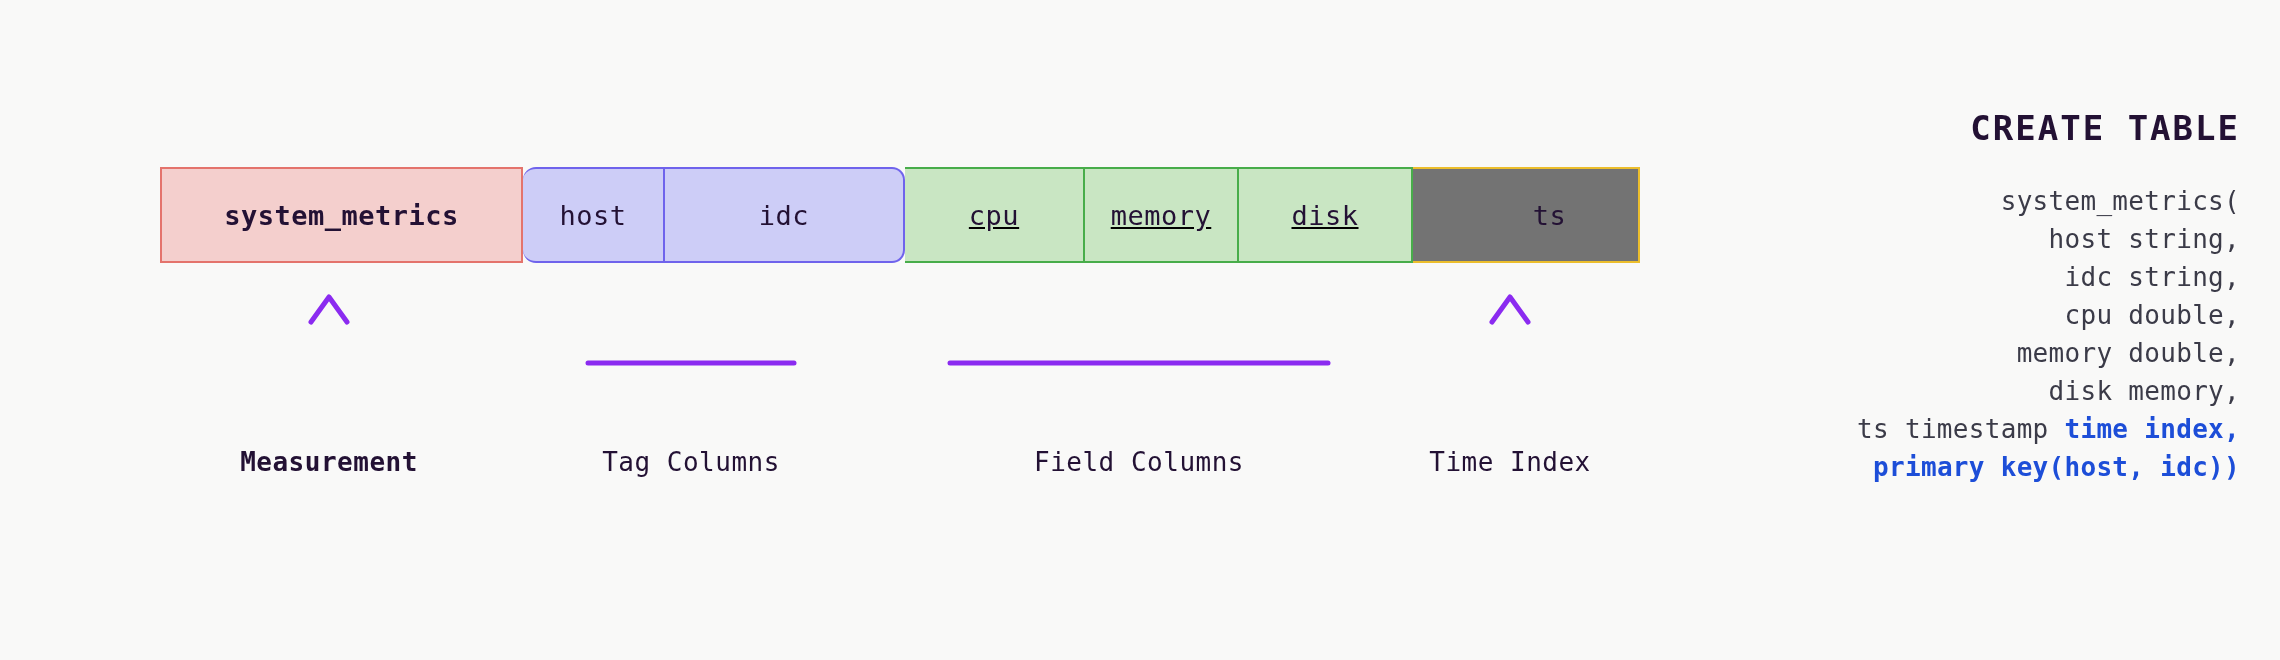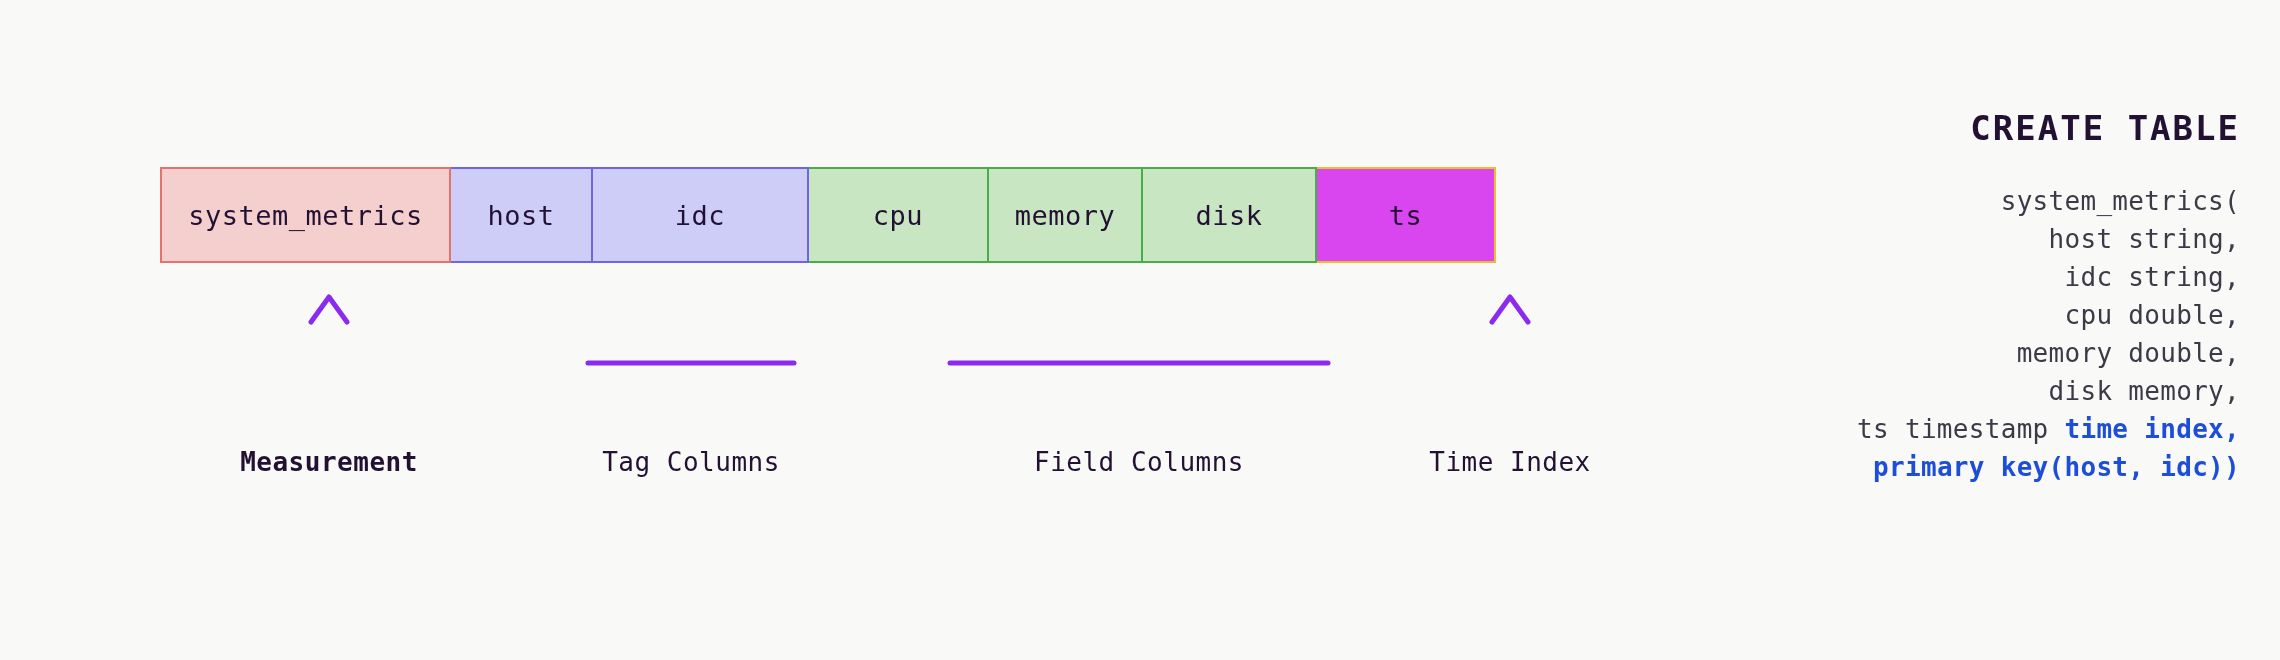--- a/index.html
+++ b/index.html
@@ -35,47 +35,50 @@
     border: 2px solid #000;
   }
   .group.measurement {
     background: #f4cfcd;
     border-color: #e4736c;
   }
   .group.tags {
     background: #cdcdf7;
     border-color: #6f63ec;
     border-left-width: 0;
+    border-radius: 13px;
   }
   .group.fields {
     background: #c9e6c3;
     border-color: #48ad4a;
     border-left-width: 0;
+    text-decoration: underline;
   }
   .group.timeindex {
-    background: #d946ef;
+    background: #737373;
     border-color: #ecbe2c;
     border-left-width: 0;
+    padding-left: 48px;
   }
   .cell {
     box-sizing: border-box;
     display: flex;
     align-items: center;
     justify-content: center;
     font-size: 27px;
     color: #231134;
     letter-spacing: 0.5px;
     white-space: nowrap;
   }
   .group.tags .cell + .cell { border-left: 2px solid #6f63ec; }
   .group.fields .cell + .cell { border-left: 2px solid #48ad4a; }
 
-  .cell.c-measurement { width: 287px; }
+  .cell.c-measurement { width: 359px; font-weight: bold; }
   .cell.c-host { width: 140px; }
-  .cell.c-idc   { width: 216px; }
+  .cell.c-idc   { width: 240px; }
   .cell.c-cpu    { width: 178px; }
   .cell.c-memory { width: 154px; }
   .cell.c-disk   { width: 174px; }
   .cell.c-ts     { width: 177px; }
   .annot-label {
     position: absolute;
     top: 447px;
     font-size: 26px;
     color: #231134;
     letter-spacing: 0.5px;

